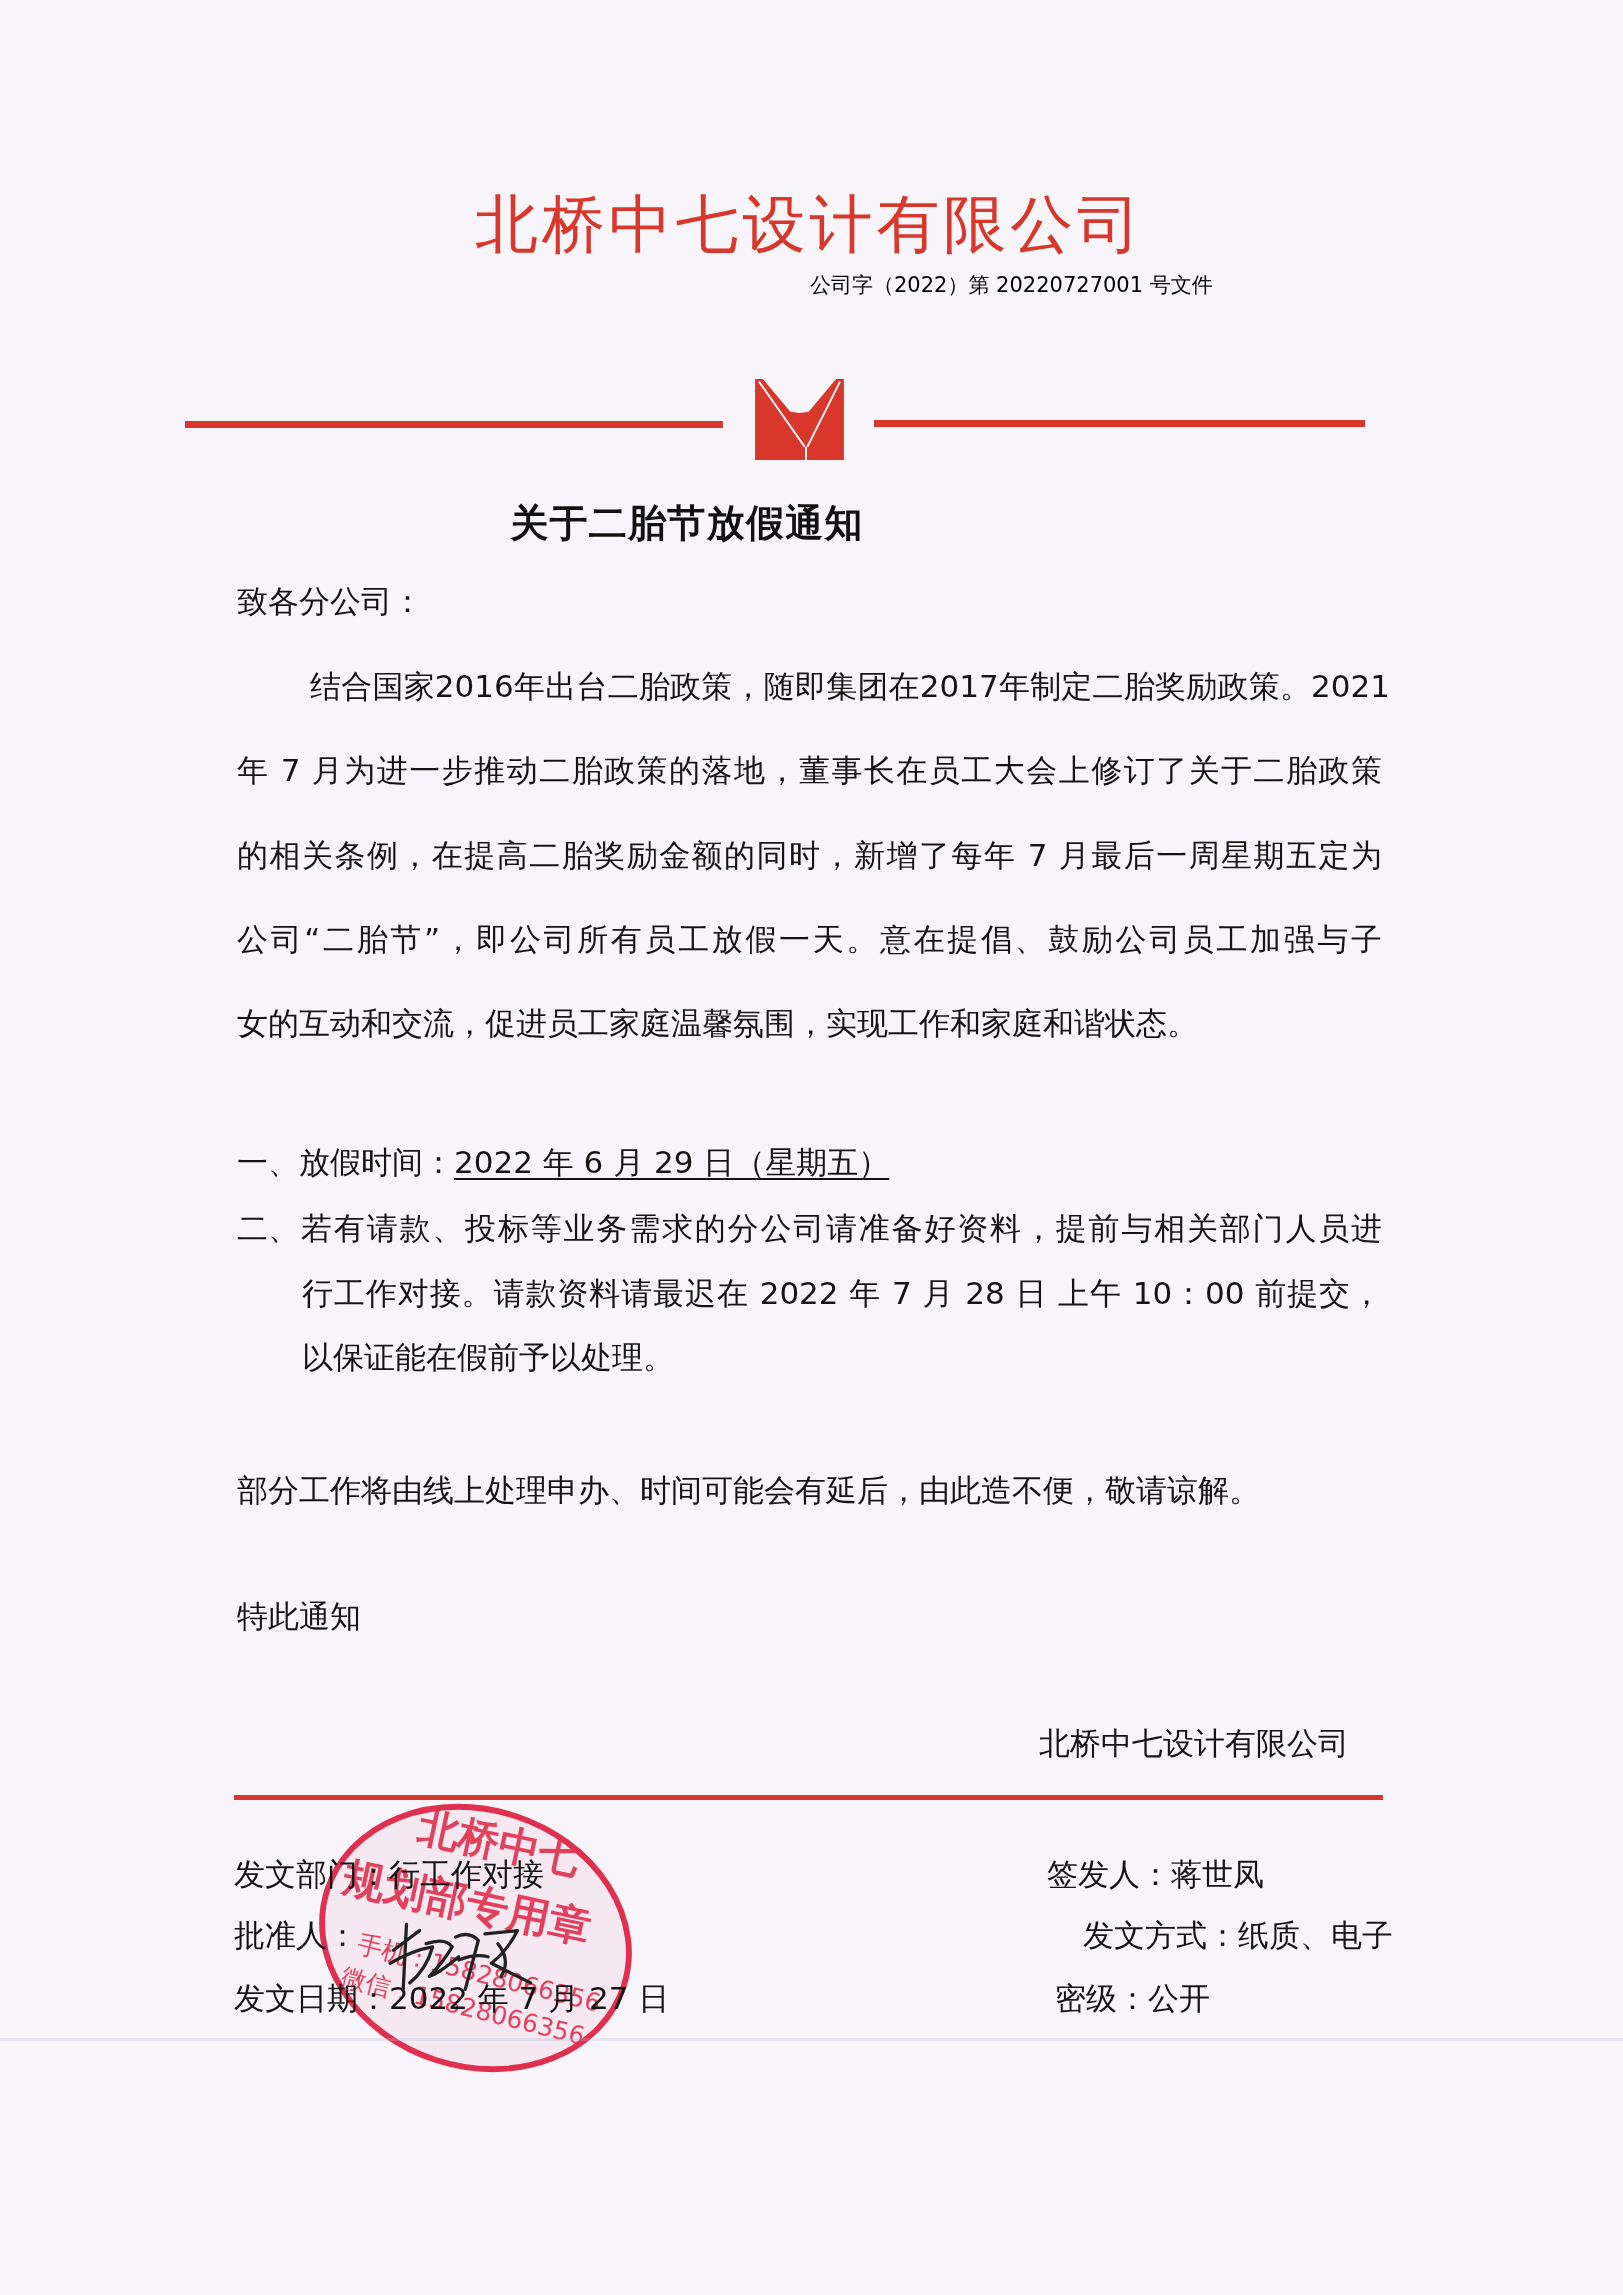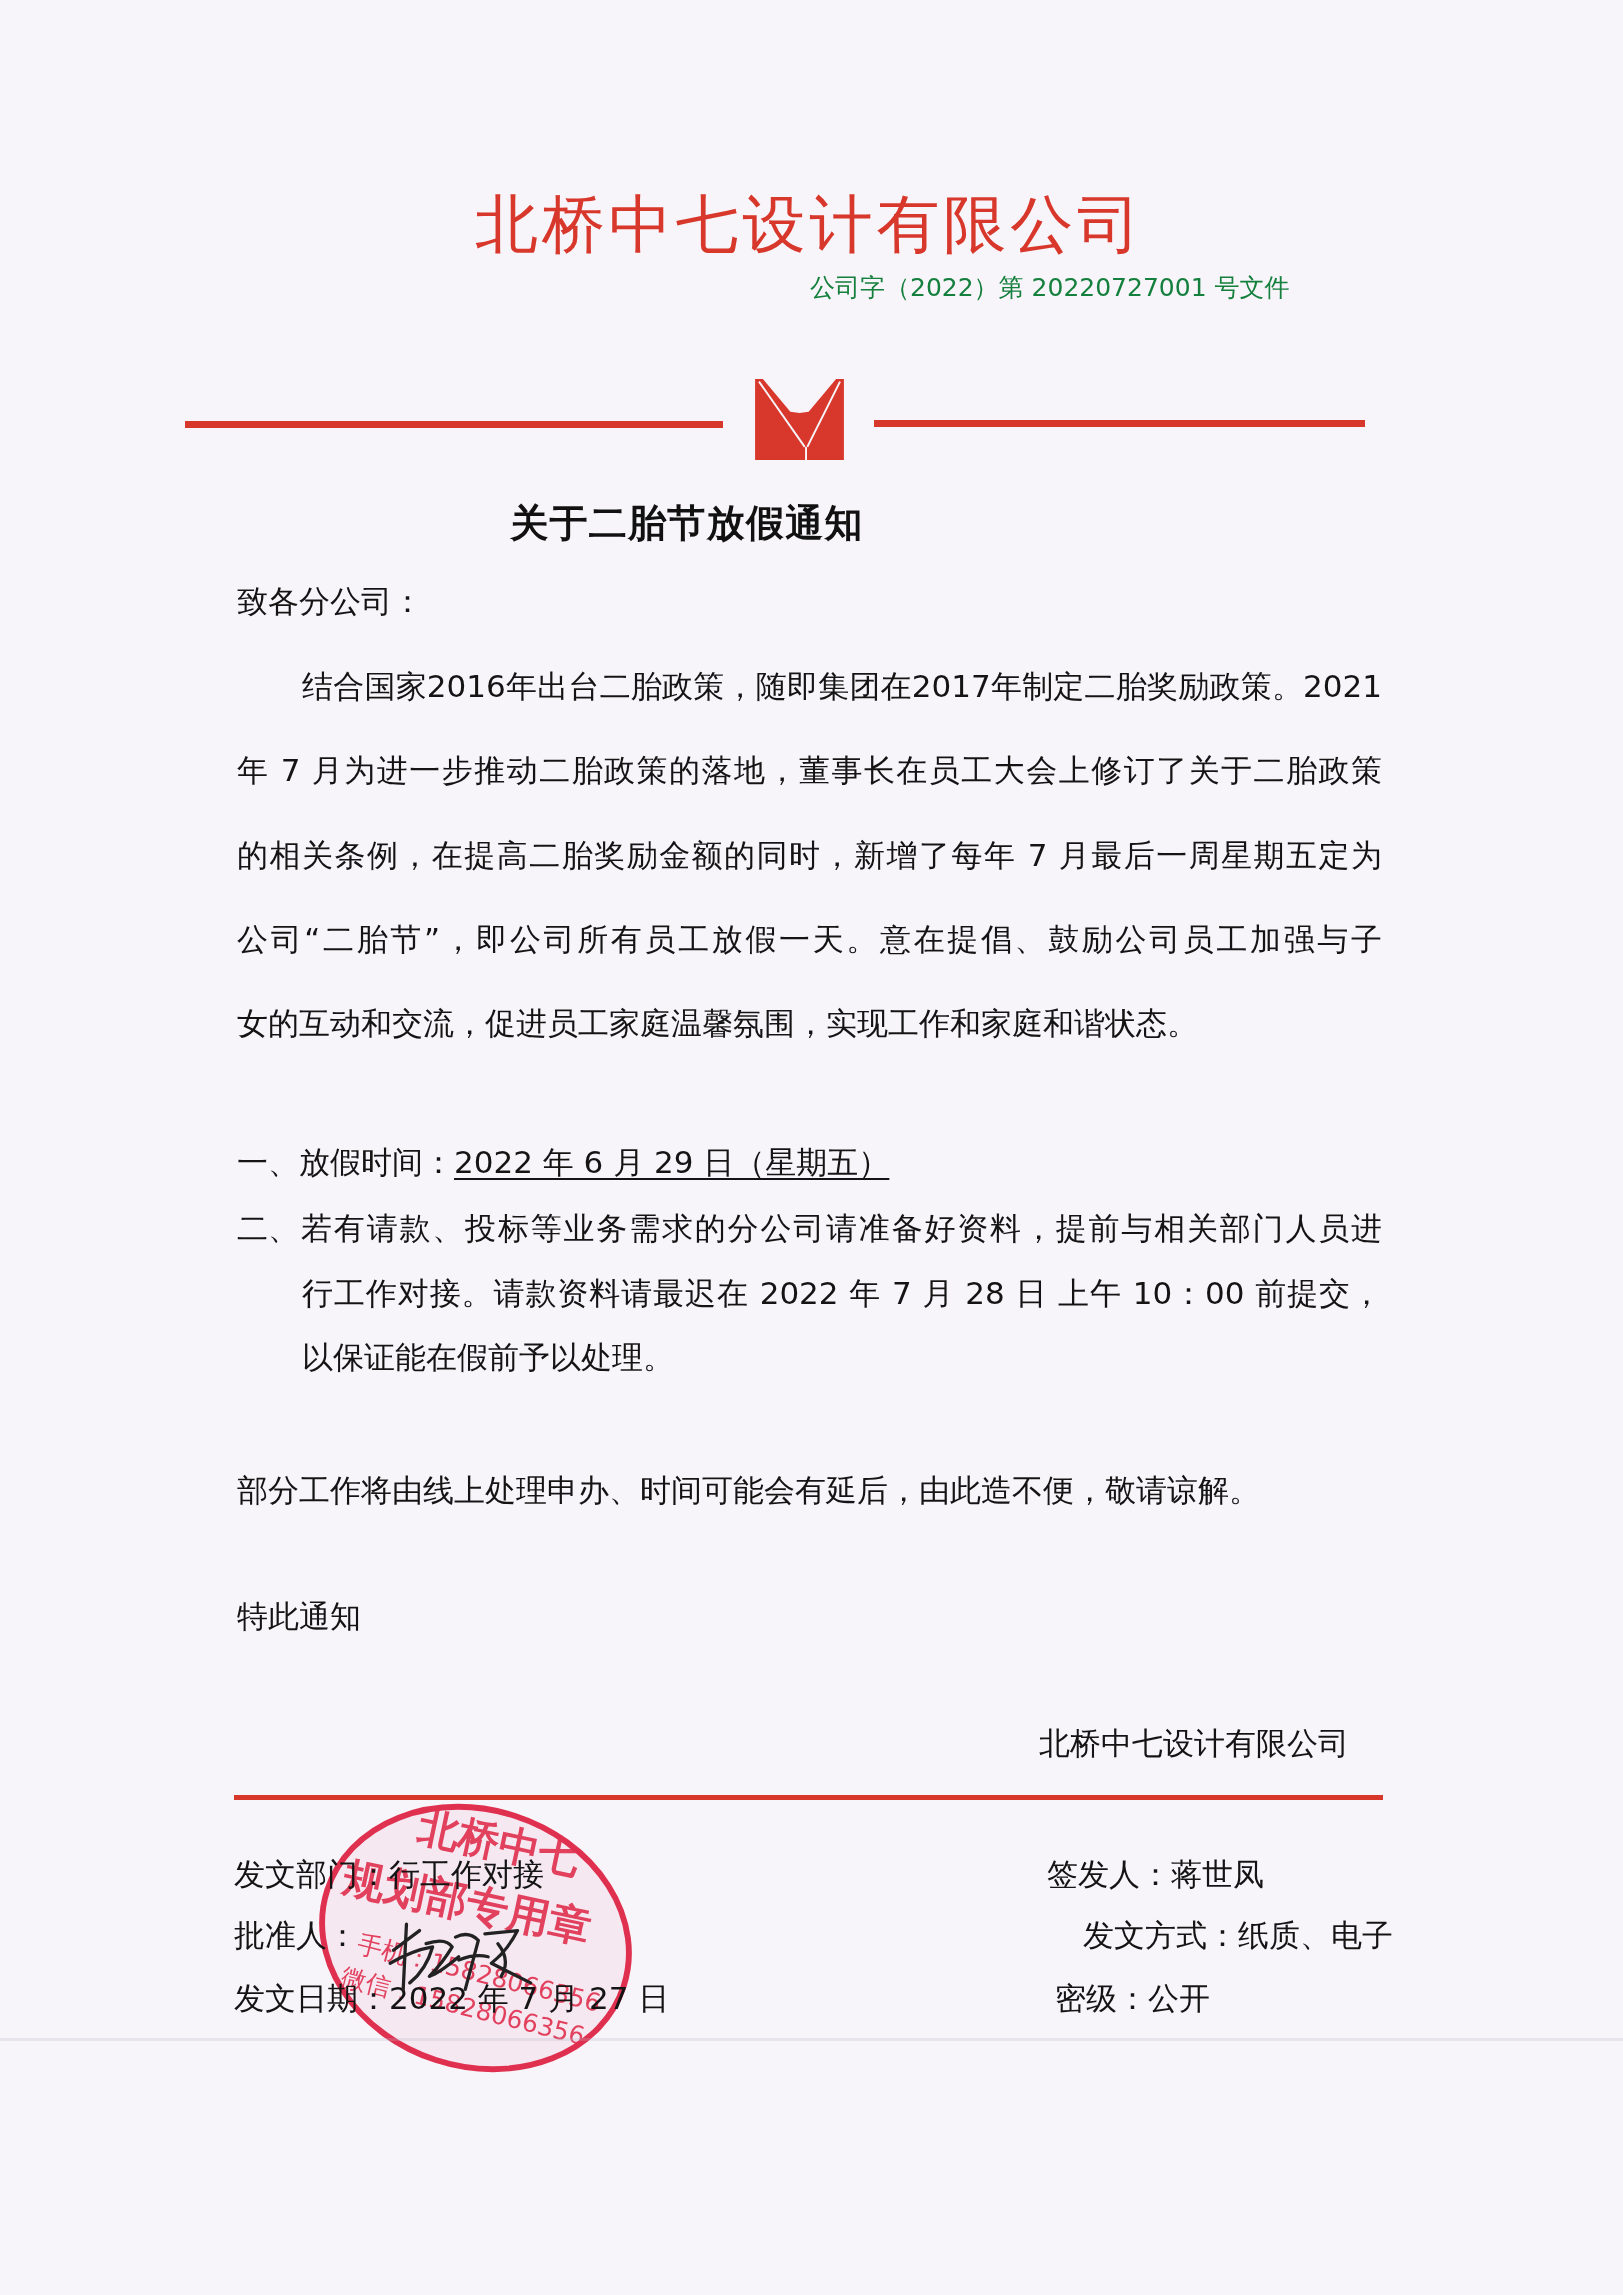--- a/index.html
+++ b/index.html
@@ -25,23 +25,23 @@
     font-size: 63px;
     letter-spacing: 3.9px;
     color: #d8382c;
     white-space: nowrap;
     line-height: 1;
     font-family: "DejaVu Sans", sans-serif;
   }
   .doc-number {
     left: 810px;
     top: 275px;
-    font-size: 25px;
+    font-size: 21px;
     white-space: nowrap;
-    color: #15803d;
+    color: #000000;
     line-height: 1;
   }
   .rule-left {
     left: 185px;
     top: 421px;
     width: 538px;
     height: 7.2px;
     background: #d8382c;
   }
   .rule-right {
@@ -145,21 +145,21 @@
 
     <line x1="78" y1="104" x2="78" y2="124" stroke="#f8f5fa" stroke-width="3"></line>
   </svg>
 </div>
 <div class="abs rule-right"></div>
 
 <div class="abs notice-title">关于二胎节放假通知</div>
 
 <div class="abs body-text" style="left:237px; top:586px;">致各分公司：</div>
 
-<div class="abs body-text para-line first" style="top:671px;">结合国家2016年出台二胎政策，随即集团在2017年制定二胎奖励政策。2021</div>
+<div class="abs body-text para-line first" style="top:671px;margin-left:8px;">结合国家2016年出台二胎政策，随即集团在2017年制定二胎奖励政策。2021</div>
 <div class="abs body-text para-line" style="top:755px;">年 7 月为进一步推动二胎政策的落地，董事长在员工大会上修订了关于二胎政策</div>
 <div class="abs body-text para-line" style="top:840px;">的相关条例，在提高二胎奖励金额的同时，新增了每年 7 月最后一周星期五定为</div>
 <div class="abs body-text para-line" style="top:924px;">公司“二胎节”，即公司所有员工放假一天。意在提倡、鼓励公司员工加强与子</div>
 <div class="abs body-text para-line last" style="top:1008px;">女的互动和交流，促进员工家庭温馨氛围，实现工作和家庭和谐状态。</div>
 
 <div class="abs body-text" style="left:237px; top:1147px;">
   <span>一、放假时间：</span><span class="underline">2022 年 6 月 29 日（星期五）</span>
 </div>
 
 <div class="abs body-text" style="left:237px; top:1213px;">二、</div>

